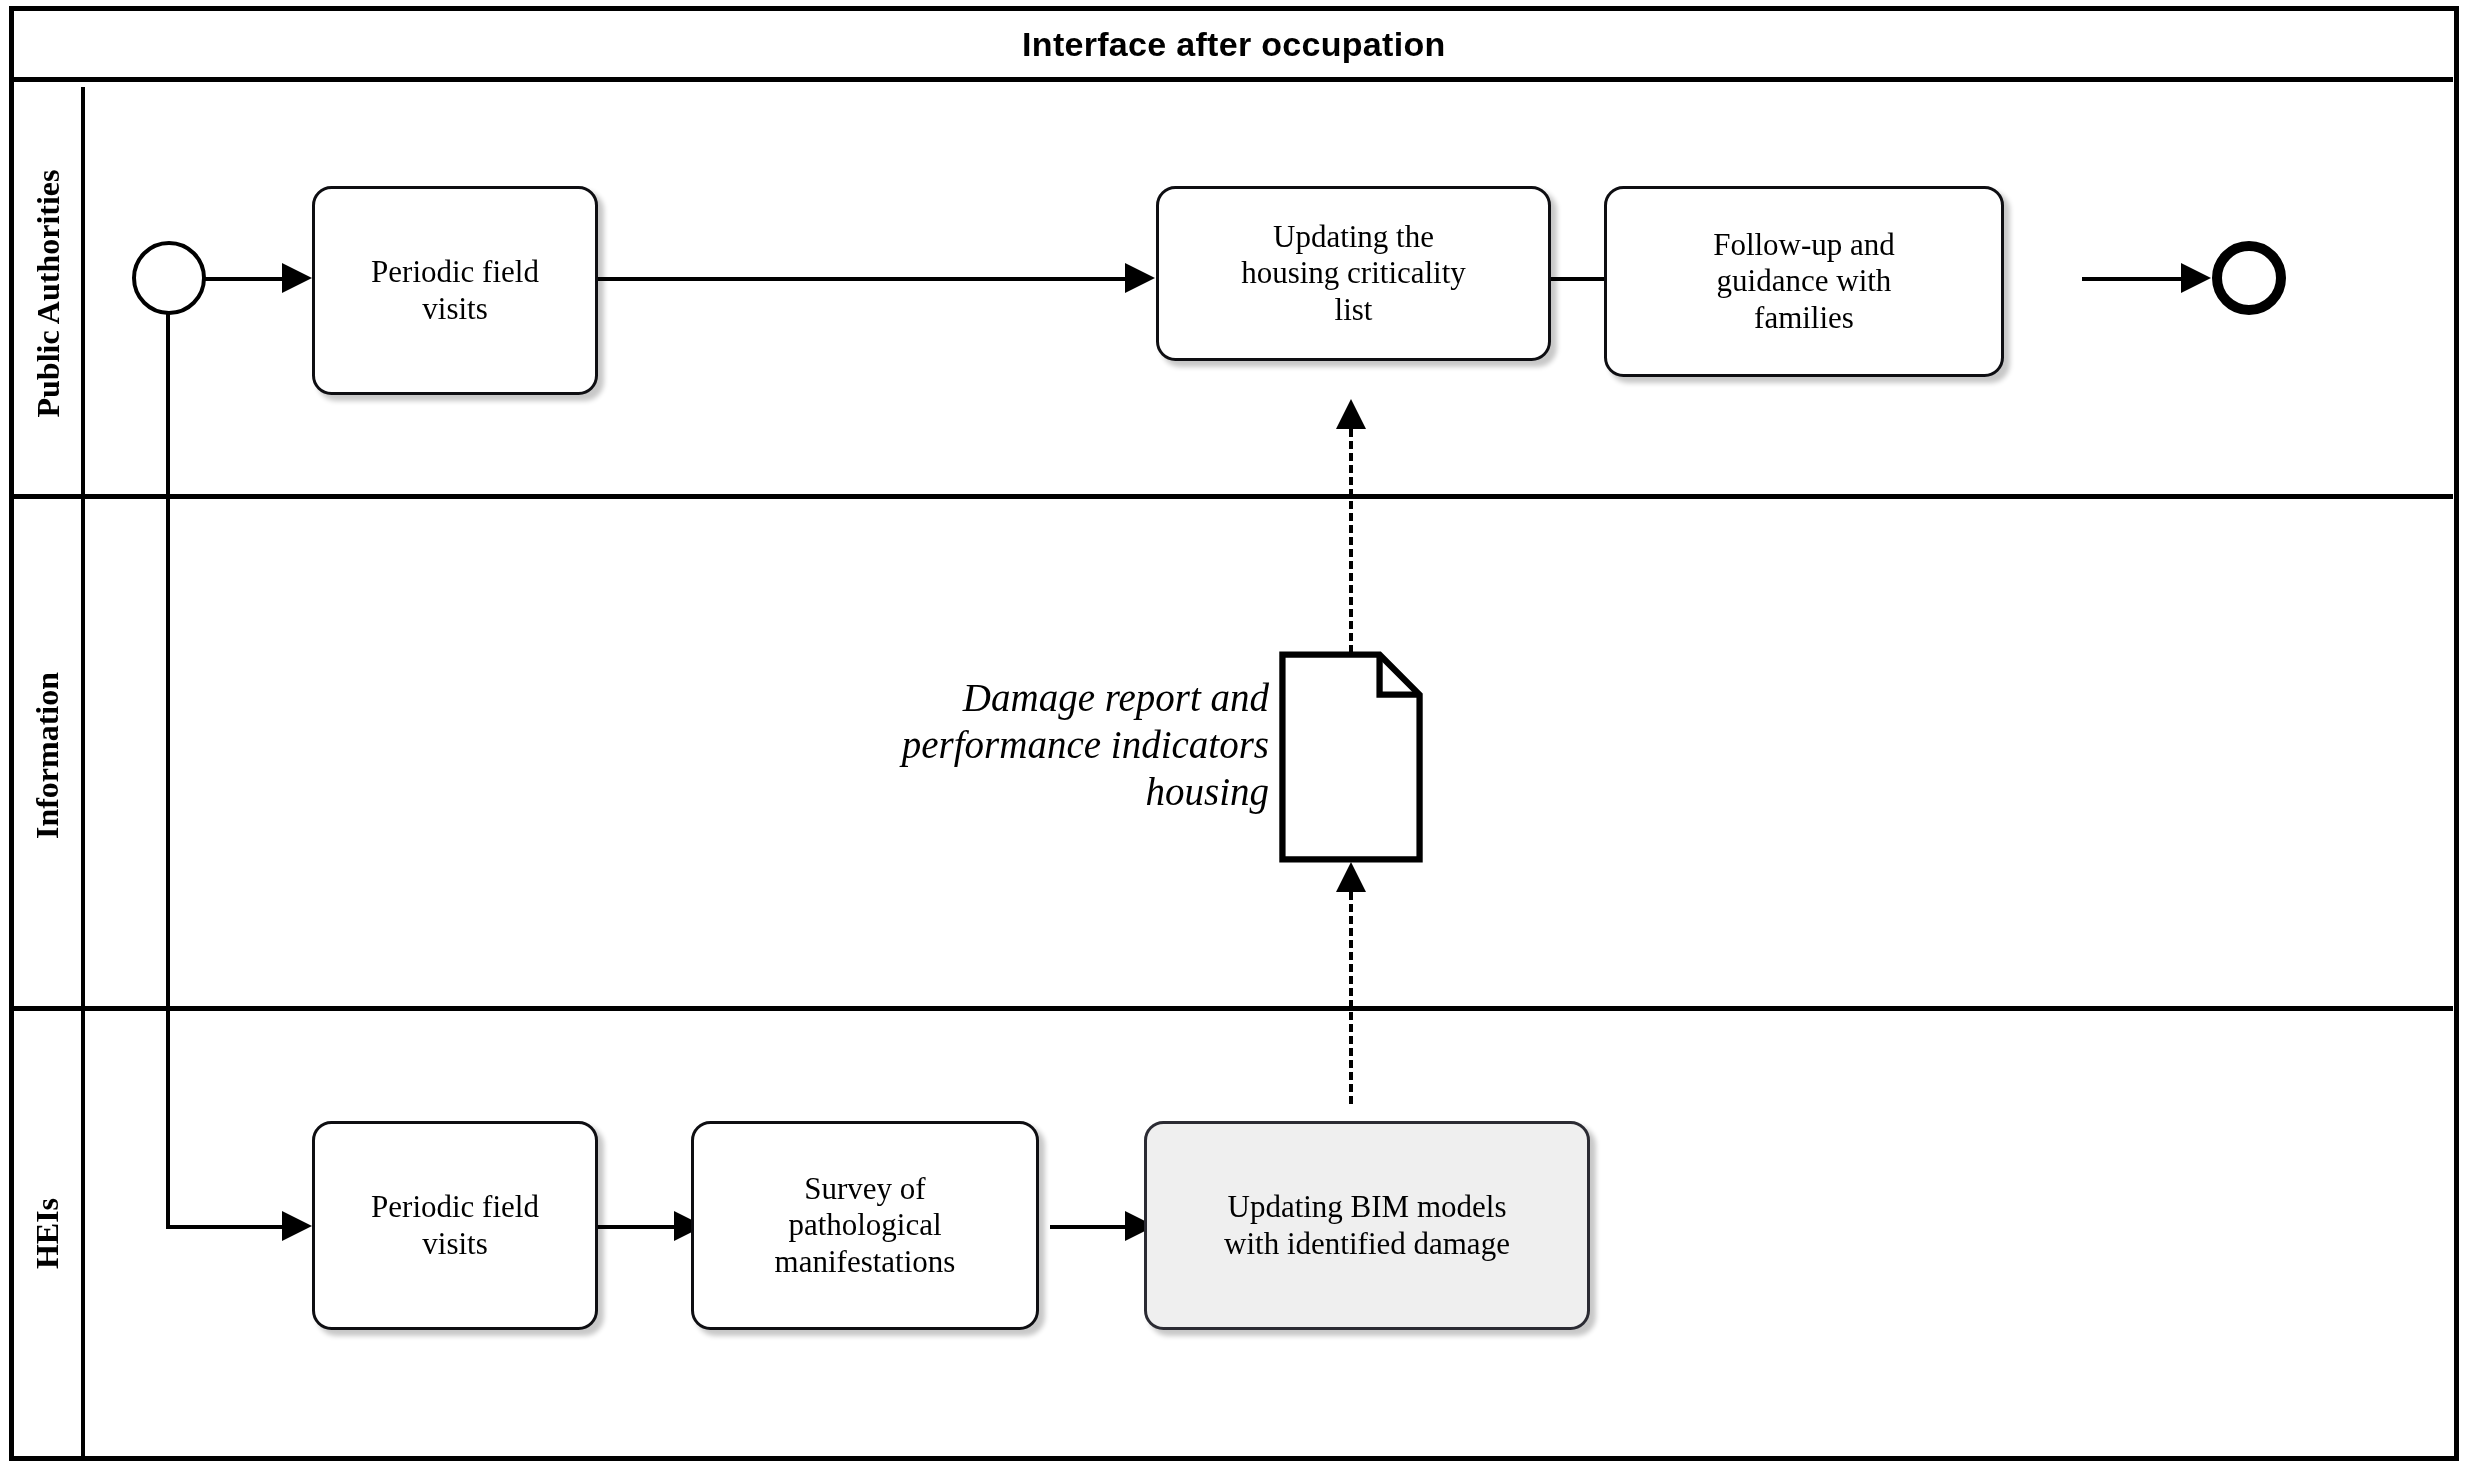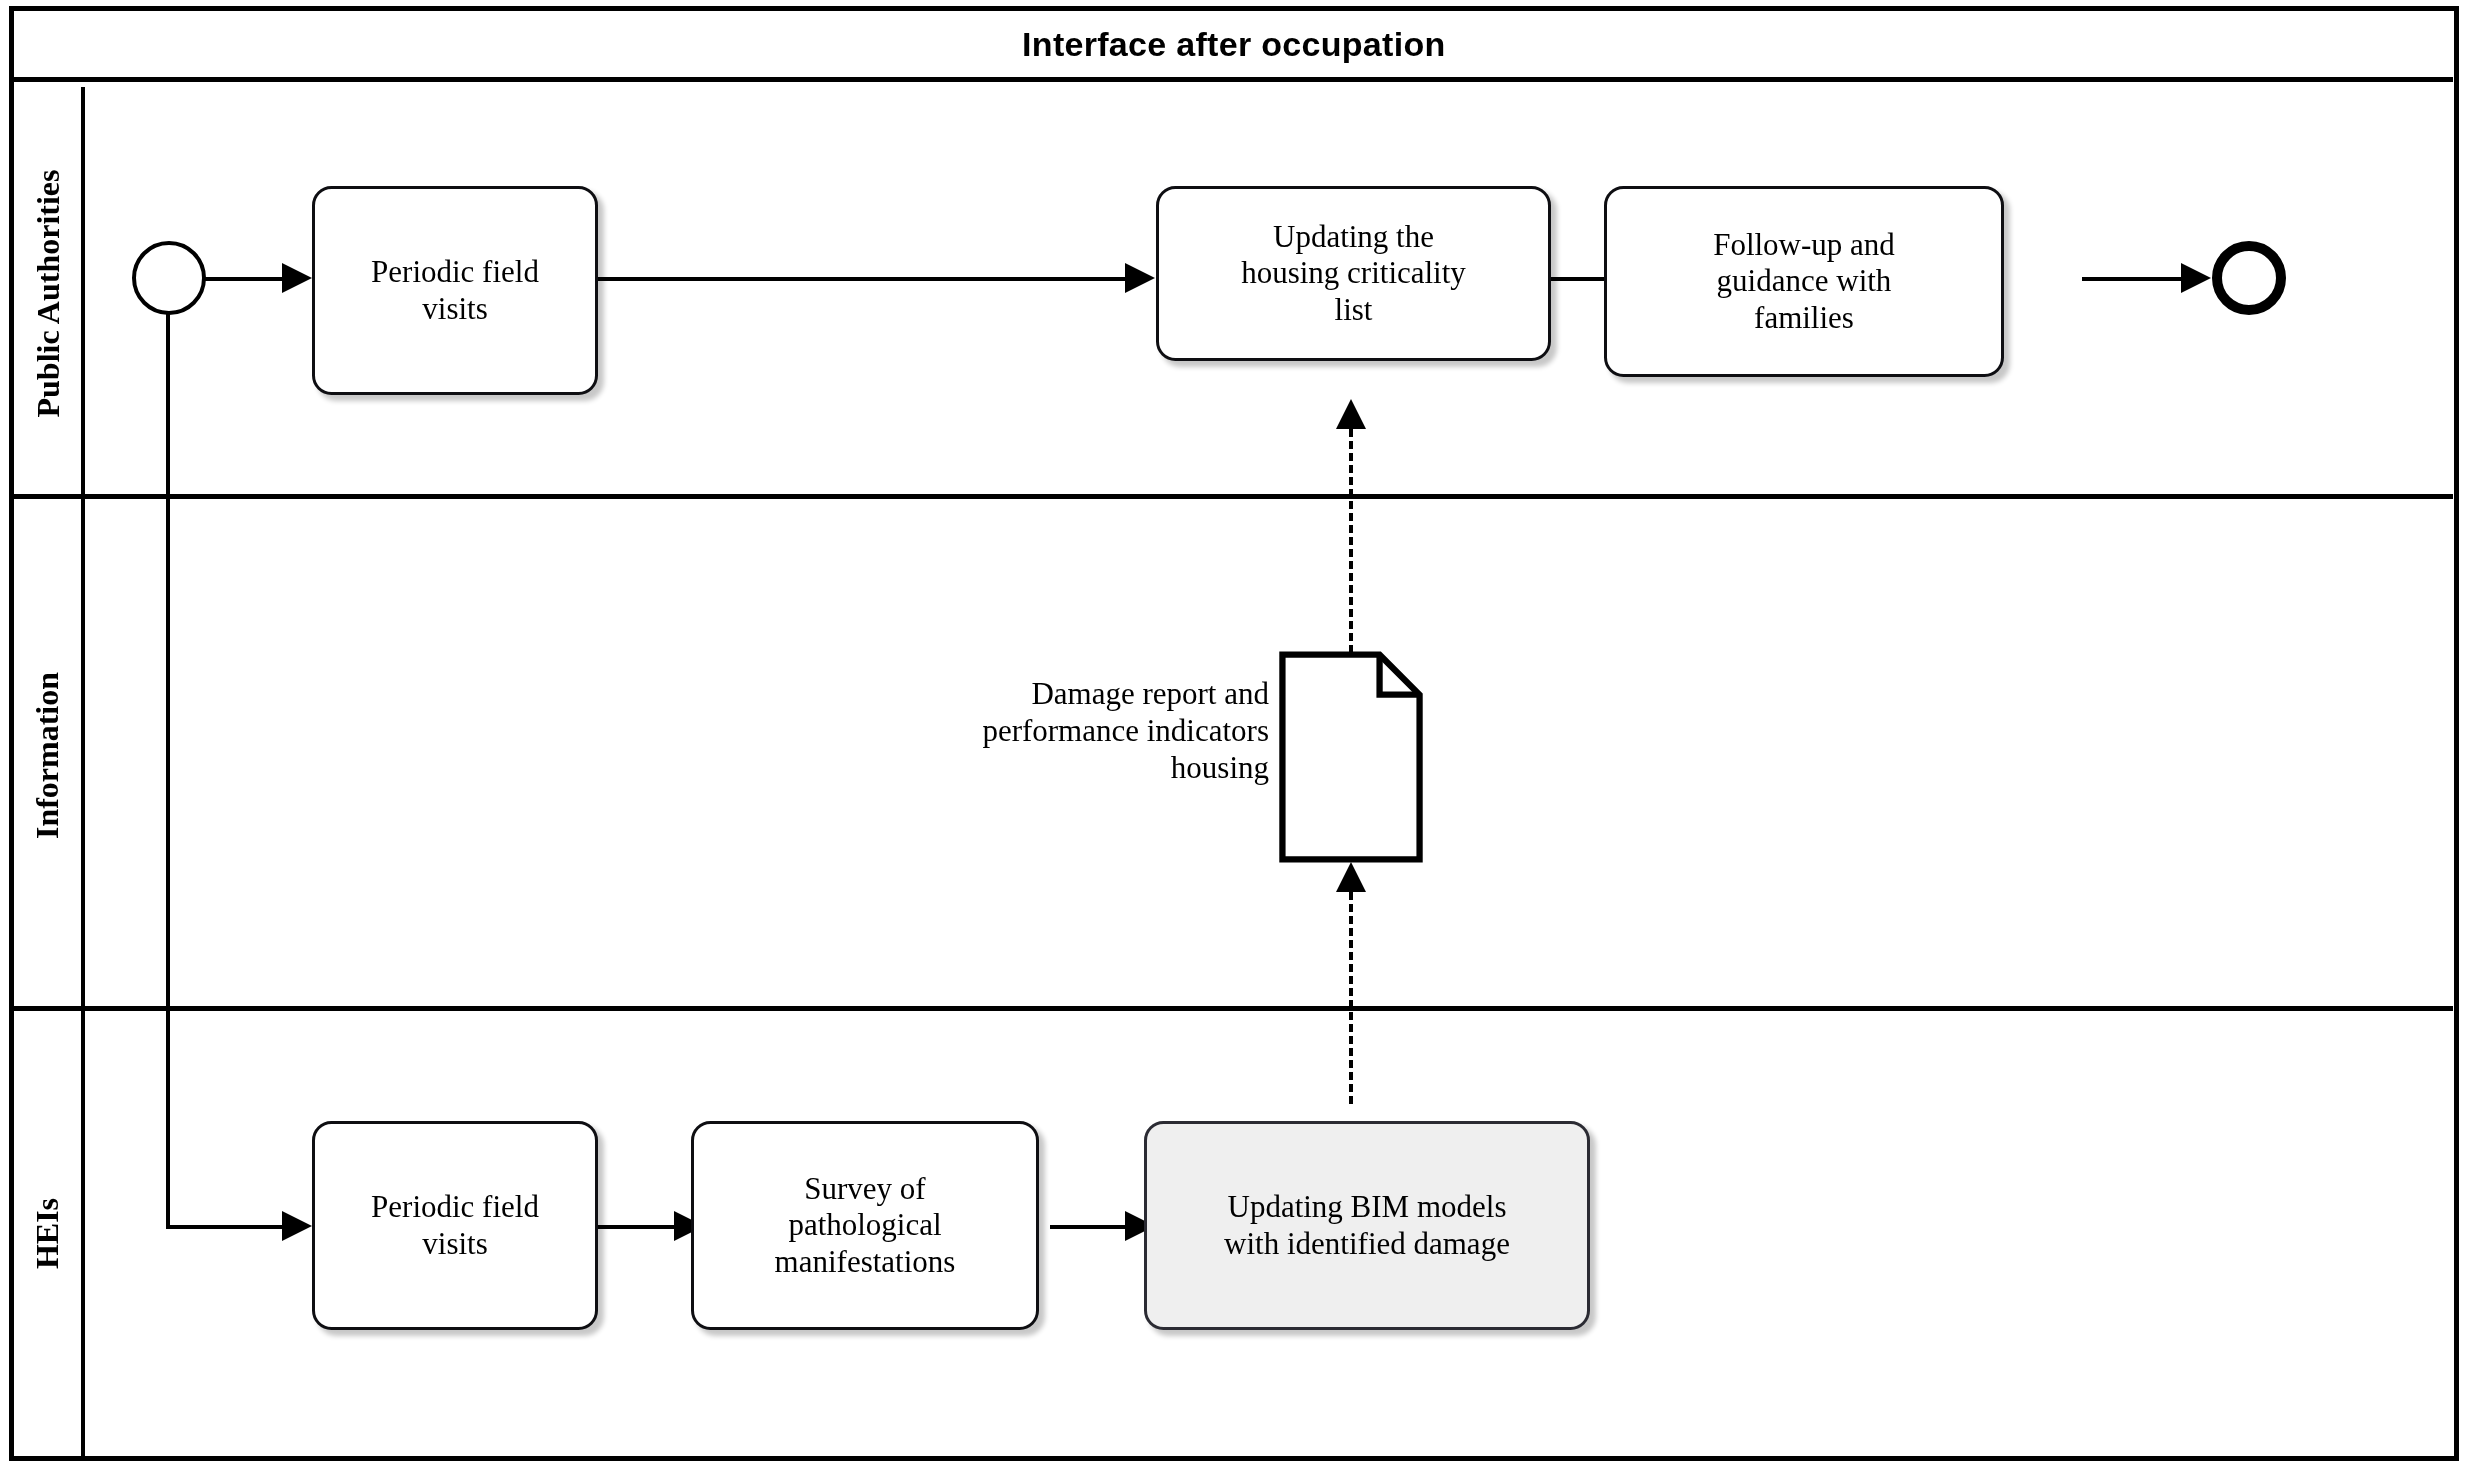--- a/index.html
+++ b/index.html
@@ -165,24 +165,25 @@
   }
 
   
   .doc-shape {
     position: absolute;
   }
   .doc-label {
     position: absolute;
     text-align: right;
     font-family: "Liberation Serif", serif;
-    font-size: 31px;
+    font-size: 39px;
     line-height: 1.2;
     color: #000000;
     white-space: pre-line;
+    font-style: italic;
   }
 </style>
 </head>
 <body>
 
 <div id="canvas">
 
   <div class="pool-frame"></div>
 
   <div class="pool-title">

